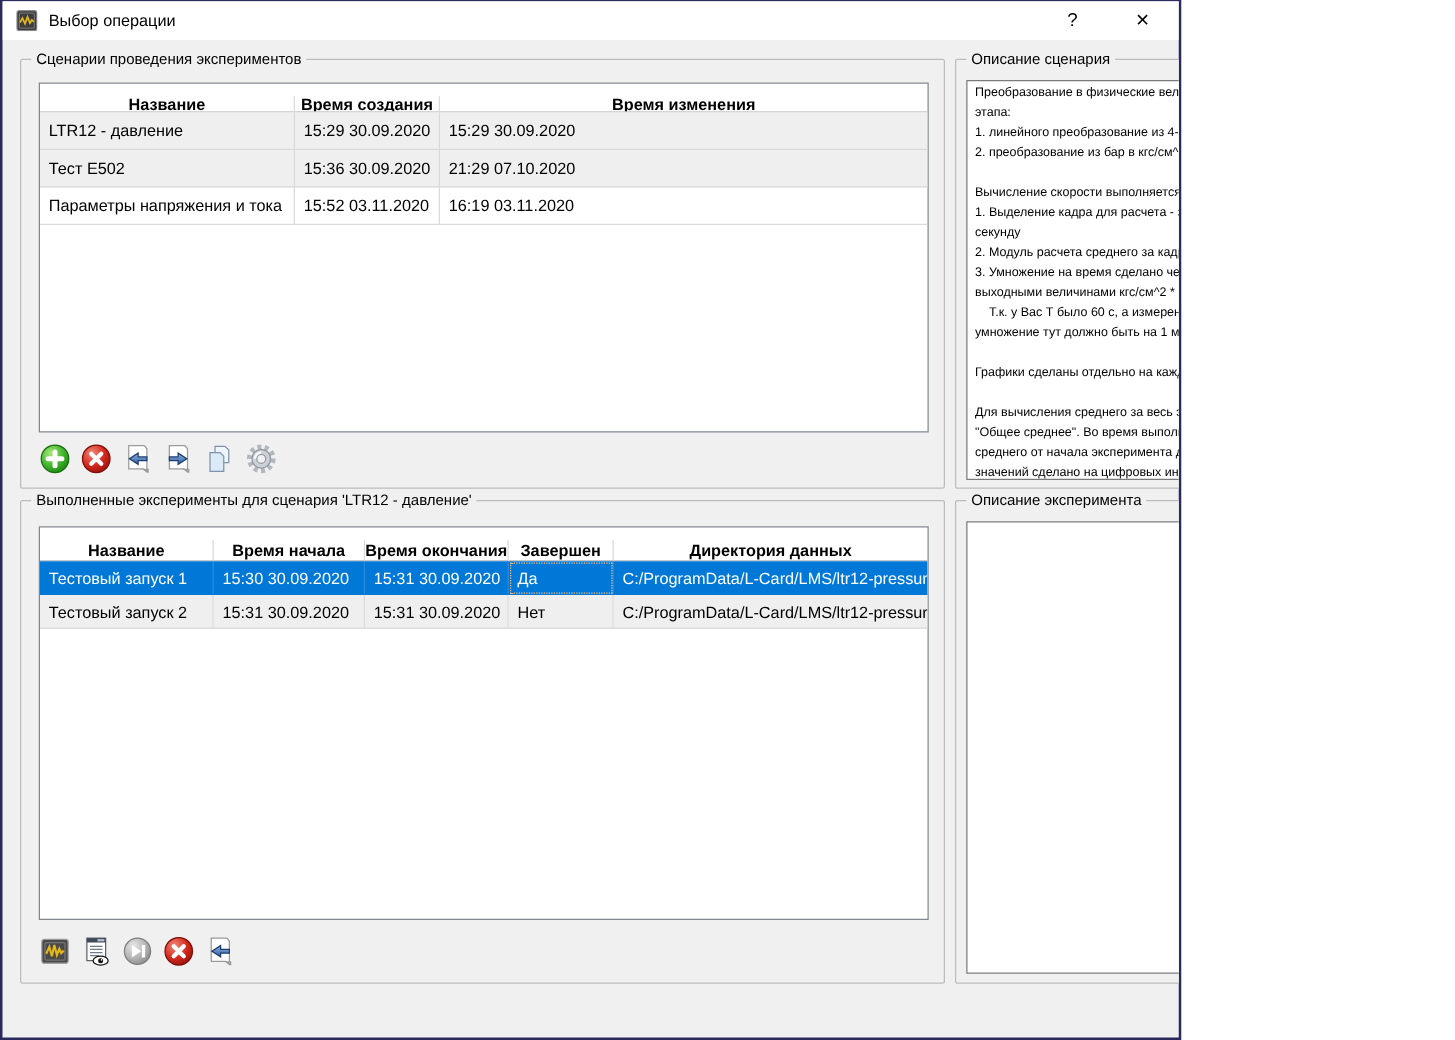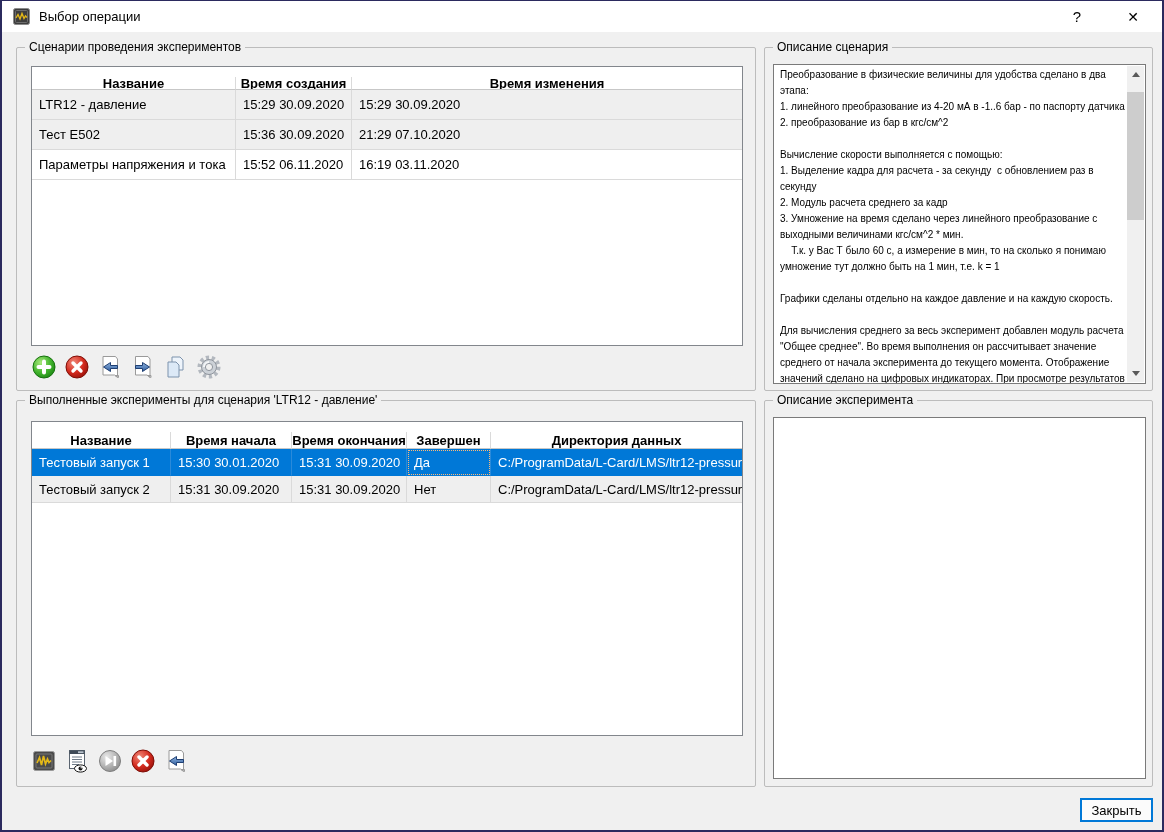--- a/index.html
+++ b/index.html
@@ -1,20 +1,20 @@
 <!DOCTYPE html>
 <html><head>
 <meta charset="utf-8">
 <style>
   * { margin:0; padding:0; box-sizing:border-box; }
   html,body { width:1164px; height:832px; }
   body { font-family:"Liberation Sans","DejaVu Sans",sans-serif; font-size:13px; color:#000; }
 
   #window {
-    position:relative; width:1164px; height:832px;
+    position:relative; width:945px; height:832px;
     background:#f0f0f0;
     border:2px solid #2b2a5e; border-top:1px solid #2b2a5e;
     overflow:hidden;
   }
 
   
   .titlebar {
     position:absolute; left:0; top:0; right:0; height:31px;
     background:#ffffff; display:flex; align-items:center;
   }
@@ -175,21 +175,21 @@
         <div class="cell c1">15:29 30.09.2020</div>
         <div class="cell c2">15:29 30.09.2020</div>
       </div>
       <div class="trow tr alt">
         <div class="cell c0">Тест E502</div>
         <div class="cell c1">15:36 30.09.2020</div>
         <div class="cell c2">21:29 07.10.2020</div>
       </div>
       <div class="trow tr">
         <div class="cell c0">Параметры напряжения и тока</div>
-        <div class="cell c1">15:52 06.11.2020</div>
+        <div class="cell c1">15:52 03.11.2020</div>
         <div class="cell c2">16:19 03.11.2020</div>
       </div>
     </div>
 
     <div class="toolbar" id="toolbar-scenarios">
       <div class="tool-btn">
         <svg viewBox="0 0 26 26">
           <circle cx="13" cy="13" r="11" fill="url(#gGreen)" stroke="#15700d"></circle>
           <path d="M13 7.5v11M7.5 13h11" stroke="#fff" stroke-width="4" stroke-linecap="round"></path>
         </svg>
@@ -265,21 +265,21 @@
     <div class="table" id="table-experiments">
       <div class="trow thead">
         <div class="cell c0">Название</div>
         <div class="cell c1">Время начала</div>
         <div class="cell c2">Время окончания</div>
         <div class="cell c3">Завершен</div>
         <div class="cell c4">Директория данных</div>
       </div>
       <div class="trow tr selected">
         <div class="cell c0">Тестовый запуск 1</div>
-        <div class="cell c1">15:30 30.01.2020</div>
+        <div class="cell c1">15:30 30.09.2020</div>
         <div class="cell c2">15:31 30.09.2020</div>
         <div class="cell c3 focus-cell">Да</div>
         <div class="cell c4">C:/ProgramData/L-Card/LMS/ltr12-pressure/...</div>
       </div>
       <div class="trow tr alt">
         <div class="cell c0">Тестовый запуск 2</div>
         <div class="cell c1">15:31 30.09.2020</div>
         <div class="cell c2">15:31 30.09.2020</div>
         <div class="cell c3">Нет</div>
         <div class="cell c4">C:/ProgramData/L-Card/LMS/ltr12-pressure/...</div>

